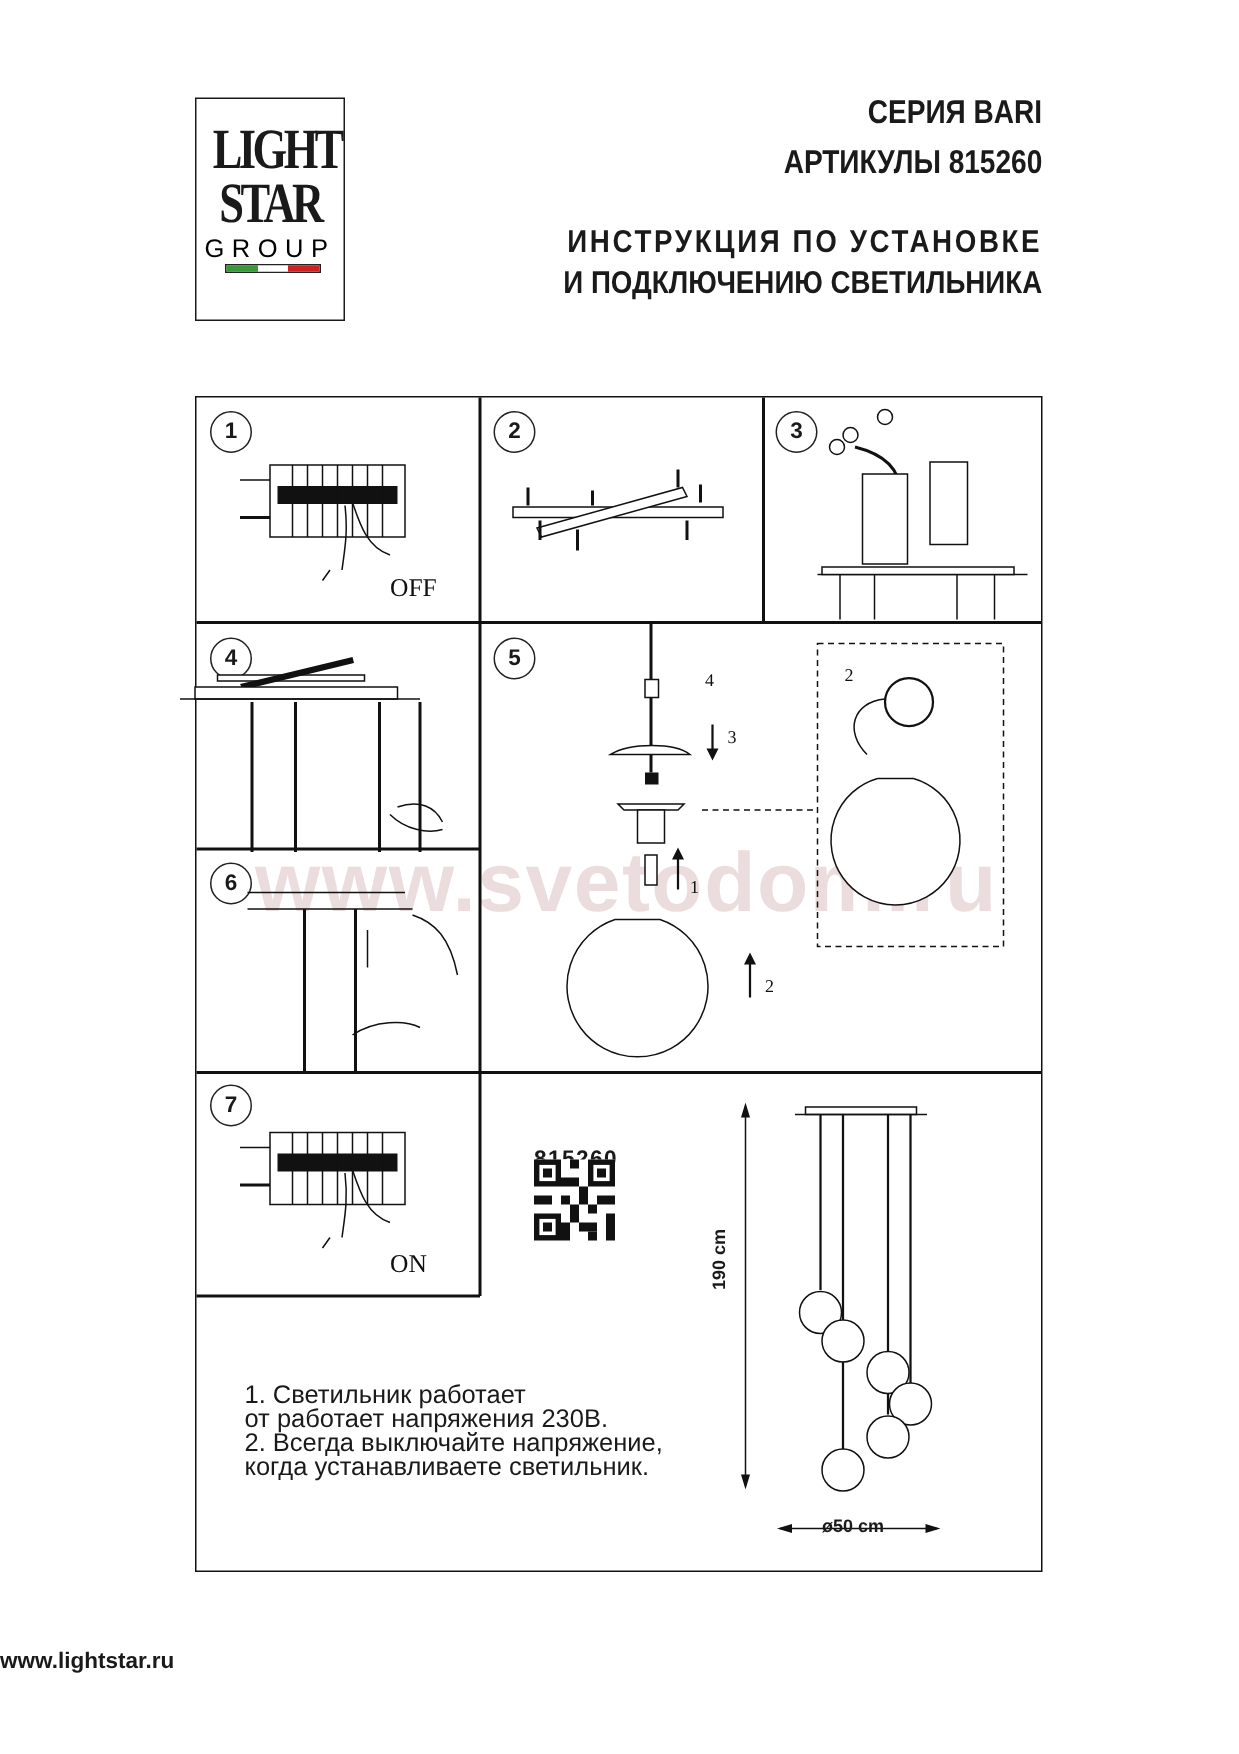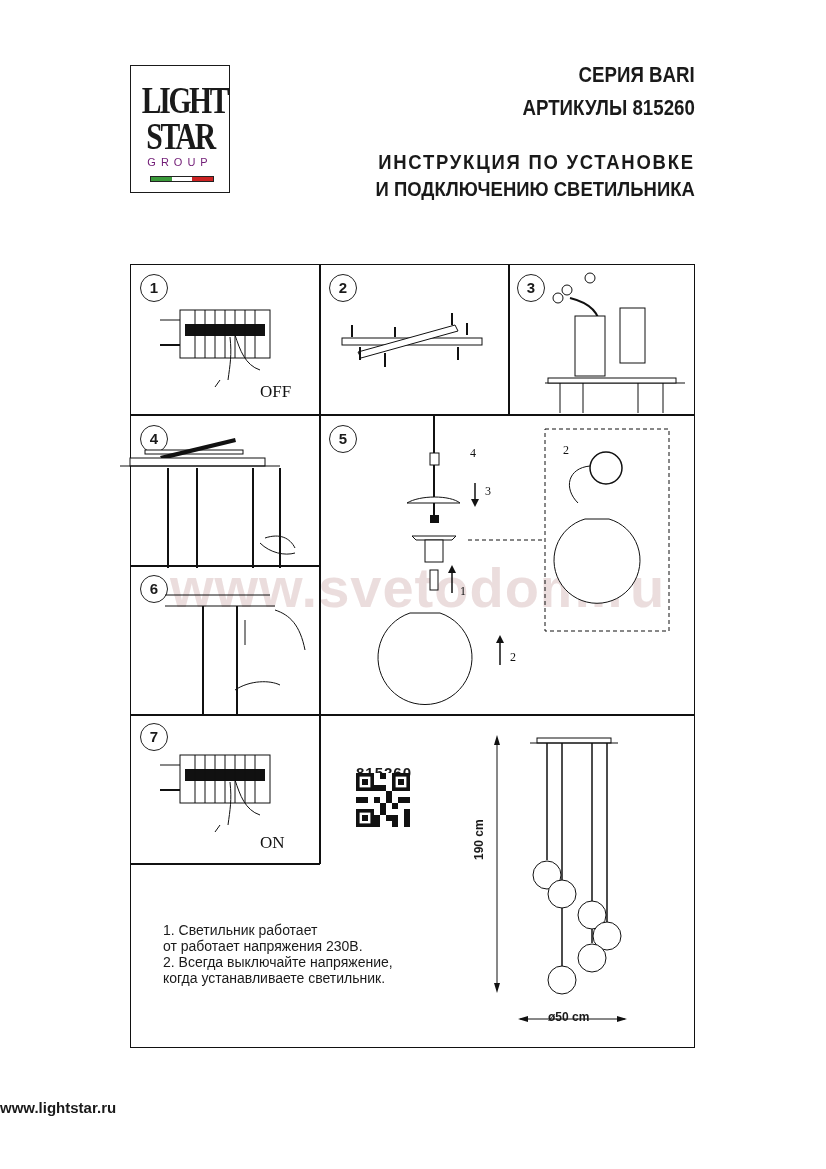--- a/index.html
+++ b/index.html
@@ -1,39 +1,39 @@
 <!DOCTYPE html>
 <html><head>
 <meta charset="utf-8">
 <style>
   html, body { margin:0; padding:0; background:#ffffff; }
   body { width:826px; height:1169px; position:relative; overflow:hidden; font-family:"Liberation Sans", sans-serif; color:#1a1a1a; }
   .abs { position:absolute; }
   
-  .logo { left:130px; top:65px; width:100px; height:128px; border:1px solid #1a1a1a; box-sizing:border-box; }
+  .logo { left:130px; top:65px; width:100px; height:149px; border:1px solid #1a1a1a; box-sizing:border-box; }
   .logo .l1, .logo .l2 { position:absolute; left:0; width:100%; text-align:center; font-family:"Liberation Serif", serif; font-weight:bold; font-size:38px; letter-spacing:-3px; line-height:36px; transform:scaleX(0.78); }
   .logo .l1 { top:16px; }
   .logo .l2 { top:52px; }
-  .logo .l3 { position:absolute; left:0; width:100%; top:90px; text-align:center; font-size:11px; letter-spacing:5px; color:#701a75; }
+  .logo .l3 { position:absolute; left:0; width:100%; top:90px; text-align:center; font-size:17px; letter-spacing:5px; color:#000000; }
   .flag { position:absolute; left:19px; top:110px; width:62px; height:4px; border:1px solid #222; display:flex; }
   .flag span { flex:1; }
   
   .hdr { right:131px; text-align:right; font-weight:bold; color:#1a1a1a; white-space:nowrap; }
   .h-series { top:62px; font-size:22px; transform-origin:right; transform:scaleX(0.85); }
   .h-art { top:95px; font-size:22px; transform-origin:right; transform:scaleX(0.85); }
   .h-inst1 { top:150px; font-size:21px; letter-spacing:2px; transform-origin:right; transform:scaleX(0.88); }
   .h-inst2 { top:177px; font-size:21px; transform-origin:right; transform:scaleX(0.88); }
   
   .frame { left:130px; top:264px; width:565px; height:784px; border:1.5px solid #111; box-sizing:border-box; }
   .ln { position:absolute; background:#111; }
   .num { position:absolute; width:26px; height:26px; border:1.3px solid #222; border-radius:50%; font-size:15px; font-weight:bold; text-align:center; line-height:26px; background:#fff; }
   .lbl { position:absolute; font-size:17px; color:#111;font-family:Liberation Serif, serif; }
   svg { position:absolute; overflow:visible; }
   .watermark { left:170px; top:555px; font-size:56px; font-weight:bold; color:#e8d8d8; letter-spacing:1px; opacity:0.85; white-space:nowrap; }
-  .notes { left:163px; top:922px; font-size:14px; line-height:16px; color:#1a1a1a; }
+  .notes { left:163px; top:922px; font-size:17px; line-height:16px; color:#1a1a1a; }
   .code { left:356px; top:764px; font-size:15px; font-weight:bold; letter-spacing:1px; }
   .qr { left:356px; top:773px; width:54px; height:54px; }
   .dim-h { left:472px; top:860px; font-size:12px; font-weight:bold; transform:rotate(-90deg); transform-origin:left top; white-space:nowrap; }
   .dim-d { left:548px; top:1010px; font-size:12px; font-weight:bold; }
   .footer { left:0; width:826px; top:1099px; font-size:15px; font-weight:bold; }
 </style>
 </head>
 <body>
 
 <div class="abs logo">

